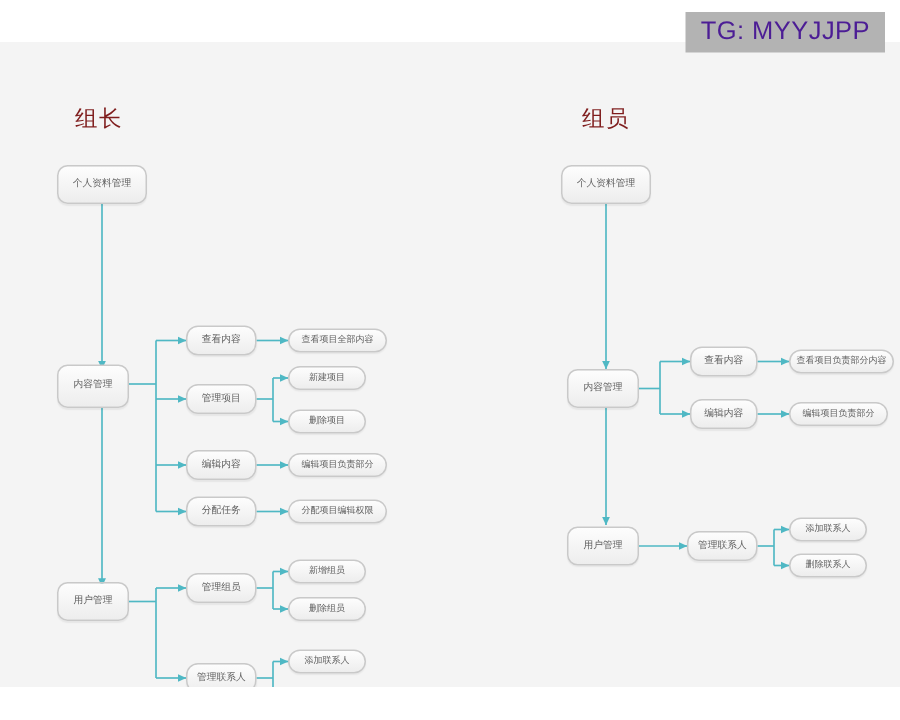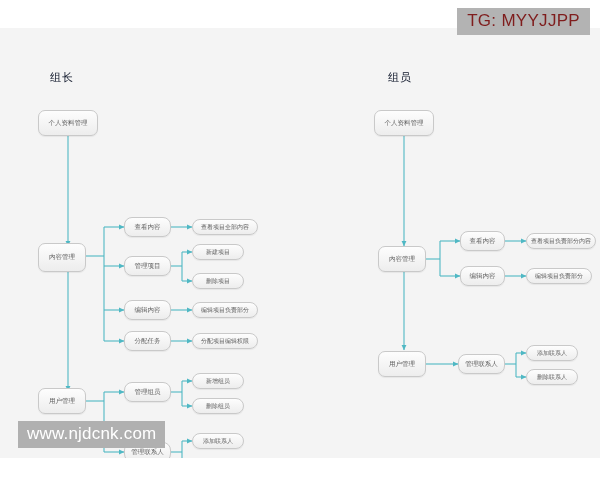--- a/index.html
+++ b/index.html
@@ -29,22 +29,22 @@
   #svg-layer {
     position: absolute;
     left: 0;
     top: 0;
     width: 600px;
     height: 430px;
   }
 
   .col-title {
     position: absolute;
-    font-size: 11px;
-    color: #0f172a;
+    font-size: 15px;
+    color: #7f1d1d;
     letter-spacing: 1px;
     font-weight: 400;
     white-space: nowrap;
   }
 
   .node {
     position: absolute;
     box-sizing: border-box;
     background: linear-gradient(180deg, #fdfdfd 0%, #ededed 100%);
     border: 1px solid #c9c9c9;
@@ -81,21 +81,21 @@
     padding: 3px 9px 4px 9px;
     letter-spacing: 0.2px;
     white-space: nowrap;
   }
 
   #watermark-tg {
     position: absolute;
     right: 10px;
     top: 8px;
     background: #b3b3b3;
-    color: #7f1d1d;
+    color: #4c1d95;
     font-size: 17px;
     padding: 3px 10px 4px 10px;
     letter-spacing: 0.3px;
     white-space: nowrap;
     margin-left: 28px;
   }
 </style>
 </head>
 <body>
 
@@ -257,17 +257,16 @@
   <div class="node lvl2" style="left:458px; top:326px; width:47px; height:20px;">管理联系人</div>
 
   <div class="node lvl3" style="left:526px; top:205px; width:70px; height:16px;">查看项目负责部分内容</div>
 
   <div class="node lvl3" style="left:526px; top:240px; width:66px; height:16px;">编辑项目负责部分</div>
 
   <div class="node lvl3" style="left:526px; top:317px; width:52px; height:16px;">添加联系人</div>
 
   <div class="node lvl3" style="left:526px; top:341px; width:52px; height:16px;">删除联系人</div>
 
-  <div id="watermark-site">www.njdcnk.com</div>
 
 </div>
 
 <div id="watermark-tg">TG: MYYJJPP</div>
 
 </body></html>

